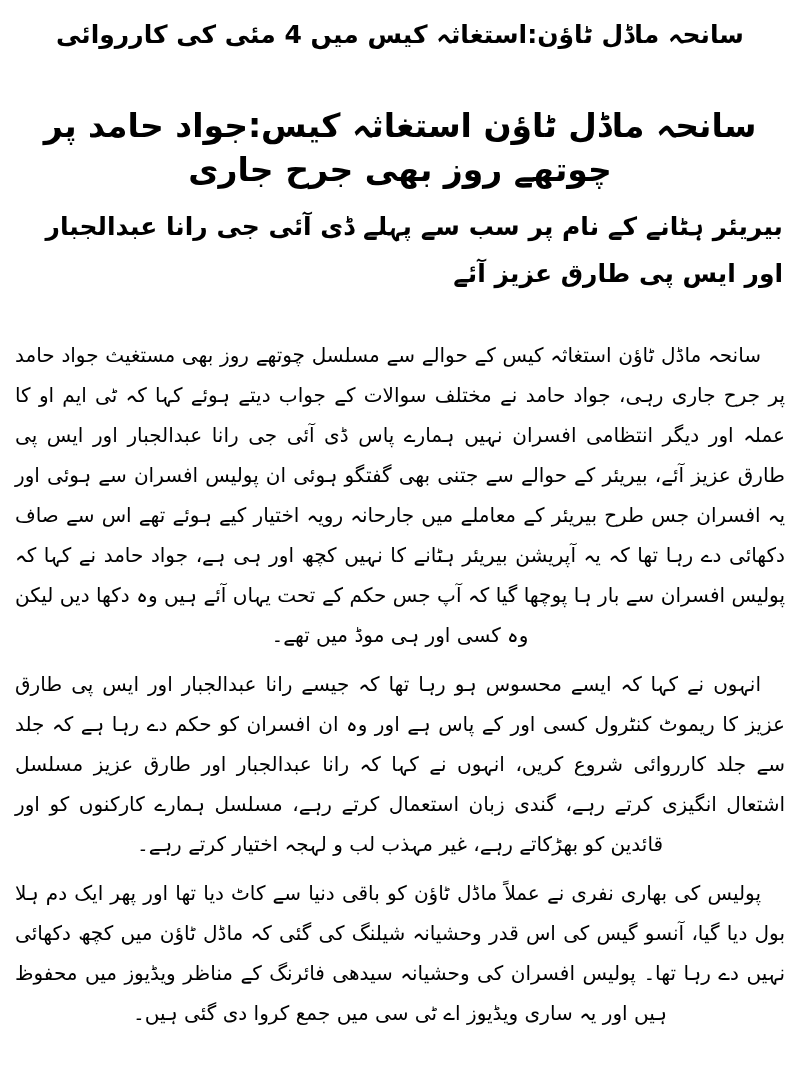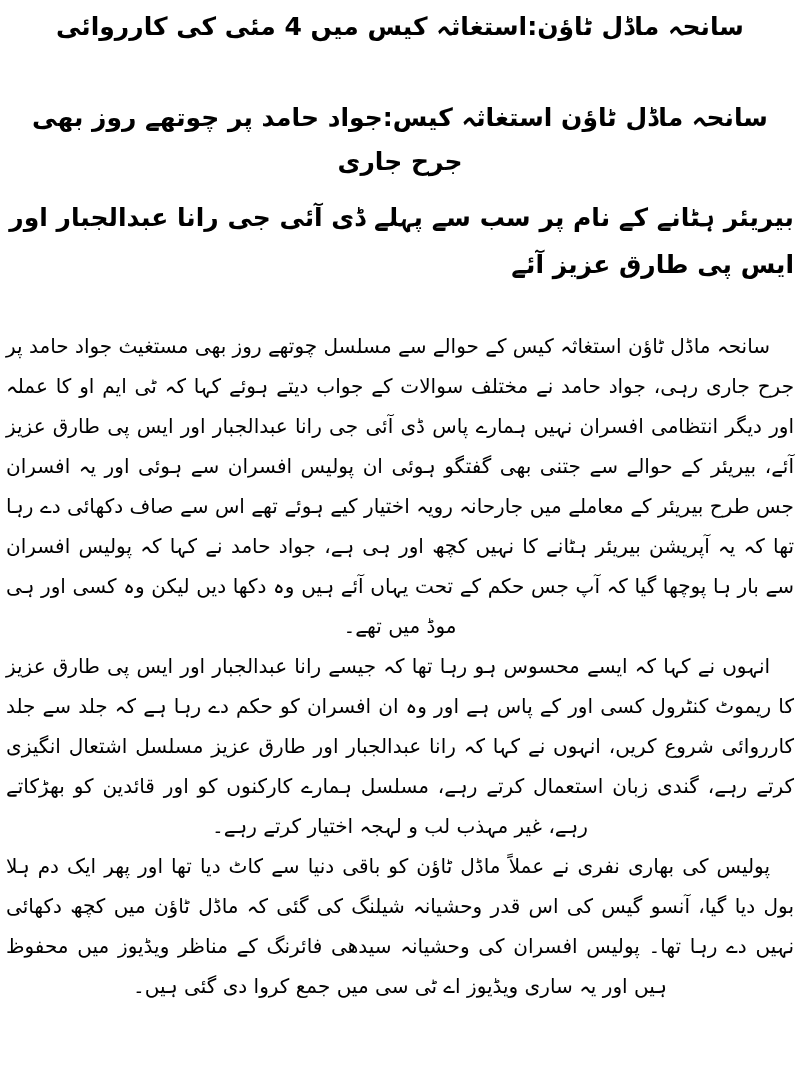--- a/index.html
+++ b/index.html
@@ -14,52 +14,52 @@
     margin: 0 auto;
     background: #ffffff;
     color: #000000;
     overflow: hidden;
     box-sizing: border-box;
     padding: 0 6px;
     direction: rtl;
     font-family: "DejaVu Sans", "DejaVu Serif", sans-serif;
   }
   .kicker {
-    padding-top: 8px;
+    padding-top: 16px;
     text-align: center;
     font-weight: bold;
     font-size: 25px;
     line-height: 38px;
   }
   .headline {
     margin: 50px 0 0 0;
     text-align: center;
     font-weight: bold;
-    font-size: 25px;
+    font-size: 33px;
     line-height: 44px;
   }
   .subheads {
     margin-top: 10px;
     font-weight: bold;
     font-size: 25px;
     line-height: 47px;
     text-align: right;
   }
   .subhead {
-    margin: 0;
+    margin: 11px;
   }
   .article-body {
     margin-top: 38px;
     font-size: 20px;
     line-height: 40px;
     text-align: justify;
     text-align-last: center;
   }
   .para {
-    margin: 0;
+    margin: 9px;
     text-indent: 24px;
   }
 </style>
 </head>
 <body>
 
 <div class="page">
 
   <div class="kicker">سانحہ ماڈل ٹاؤن:استغاثہ کیس میں 4 مئی کی کارروائی</div>
 

